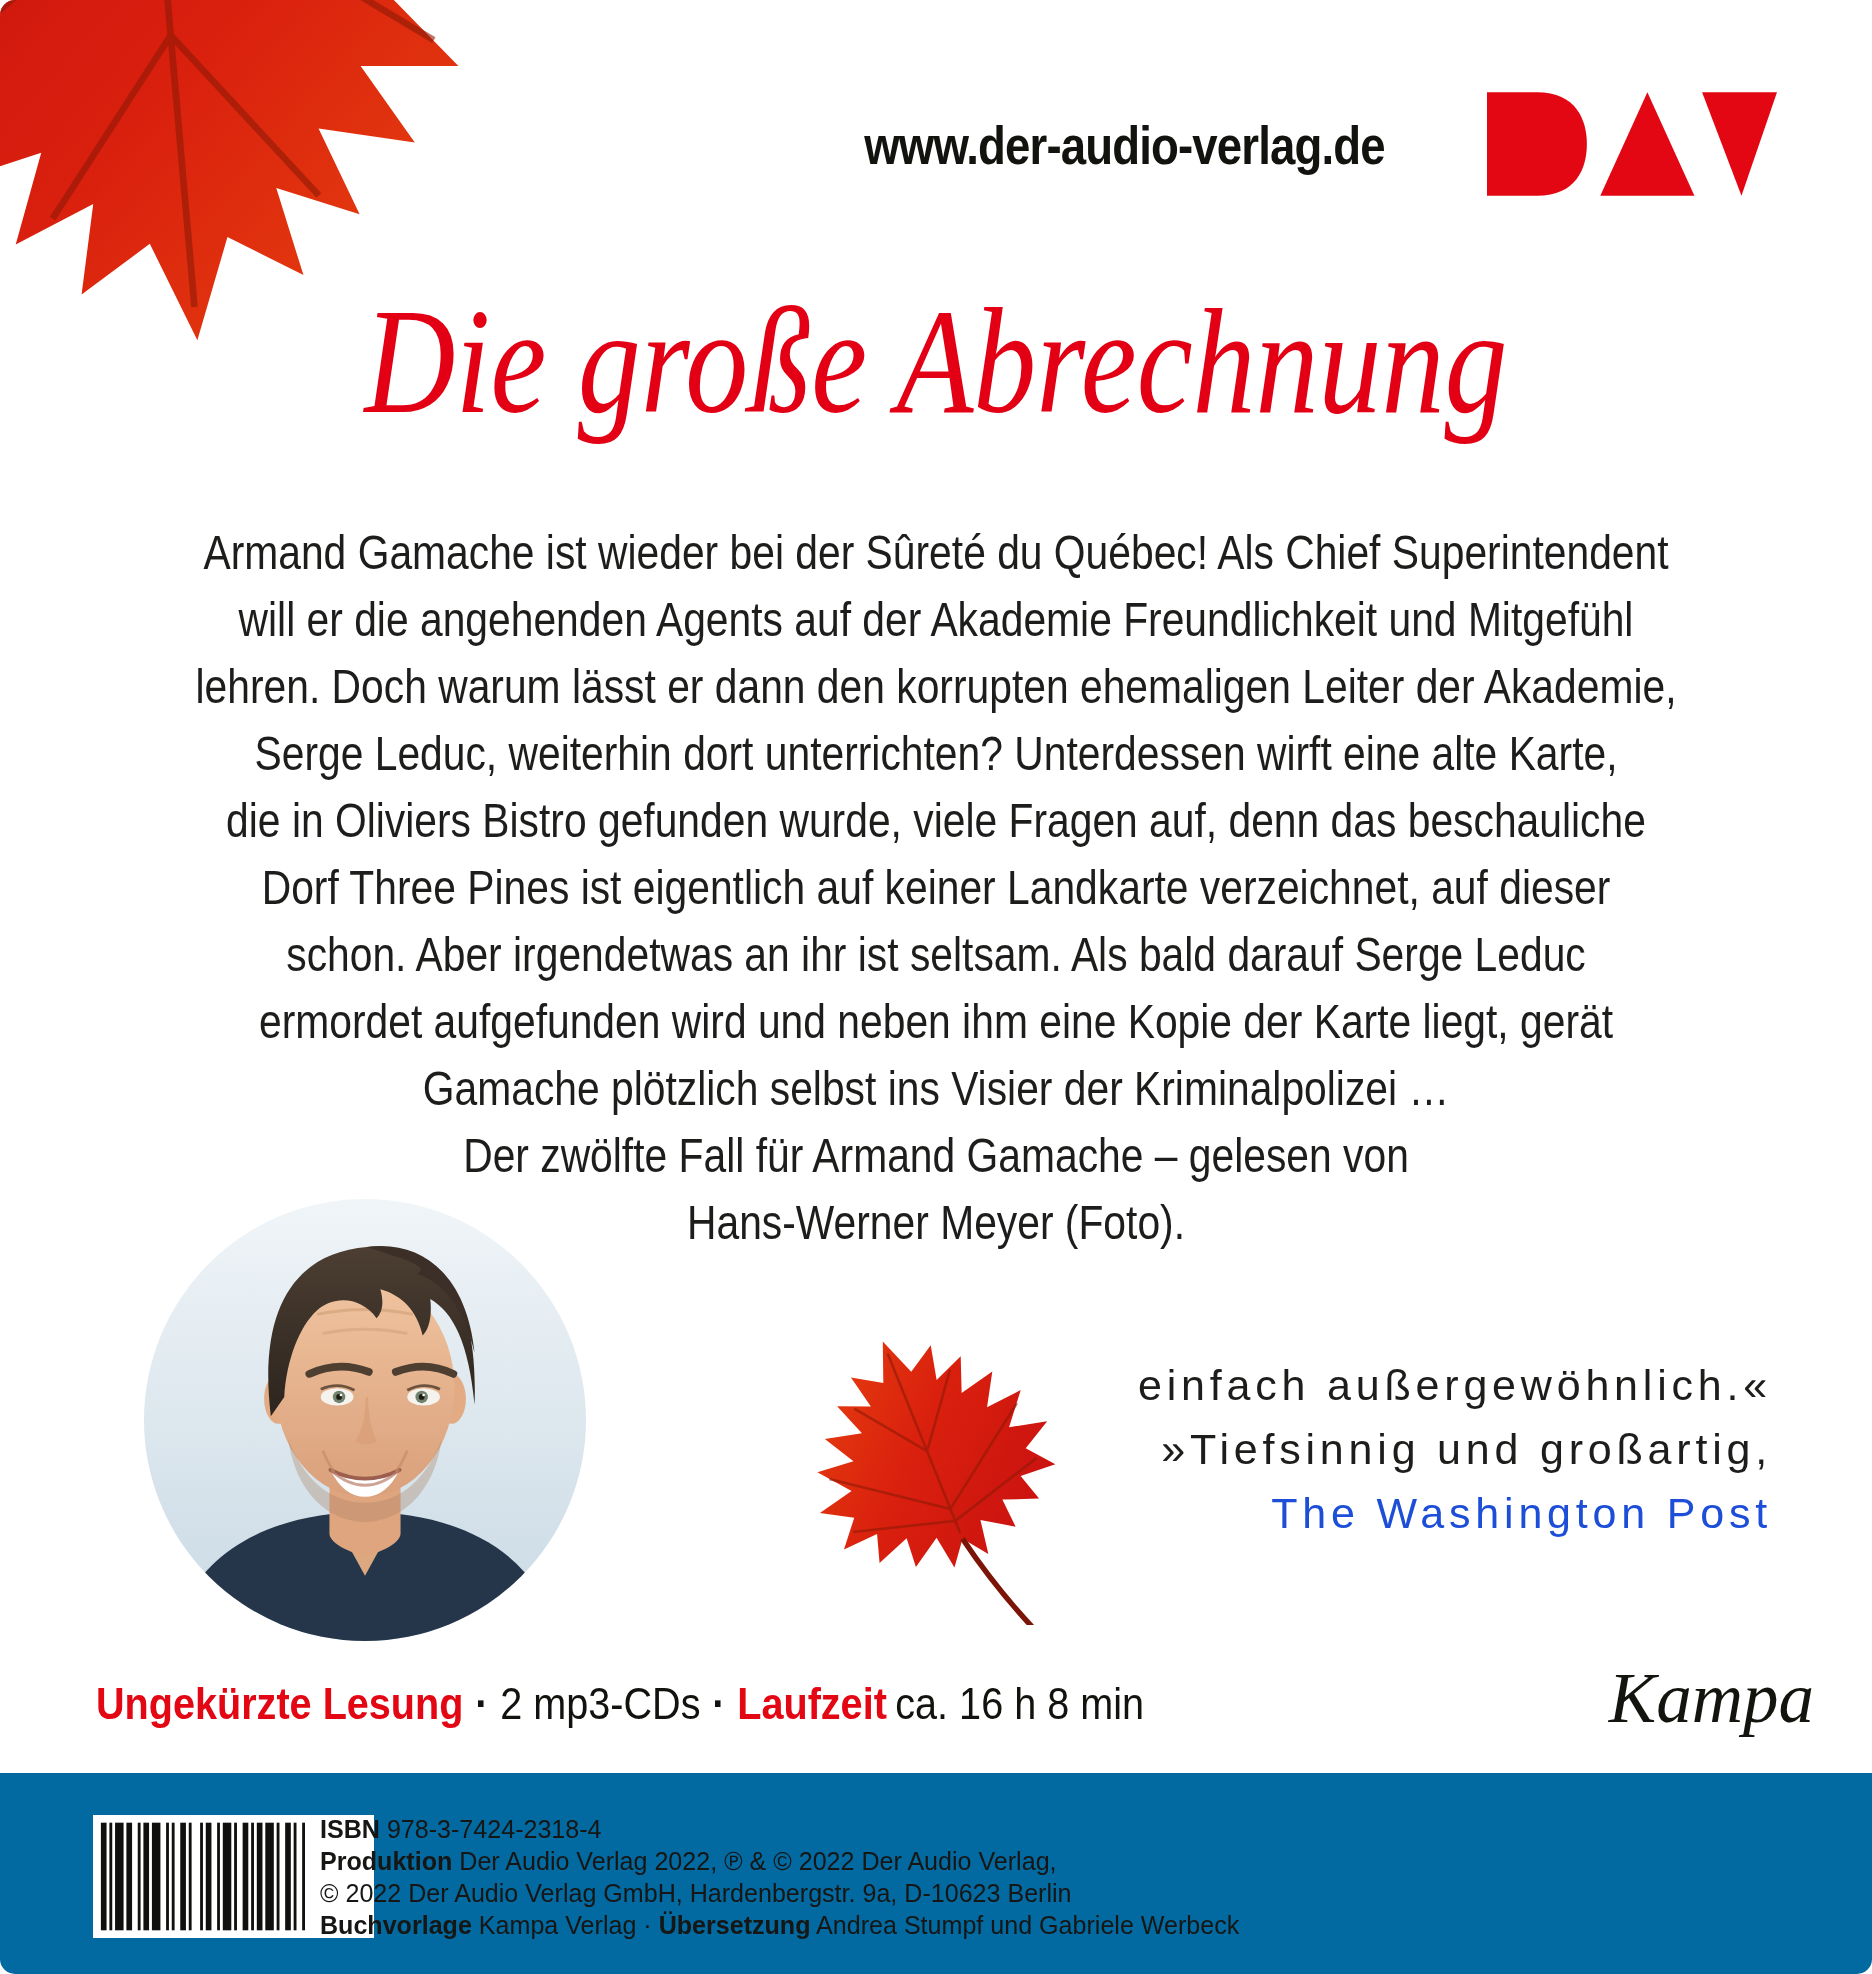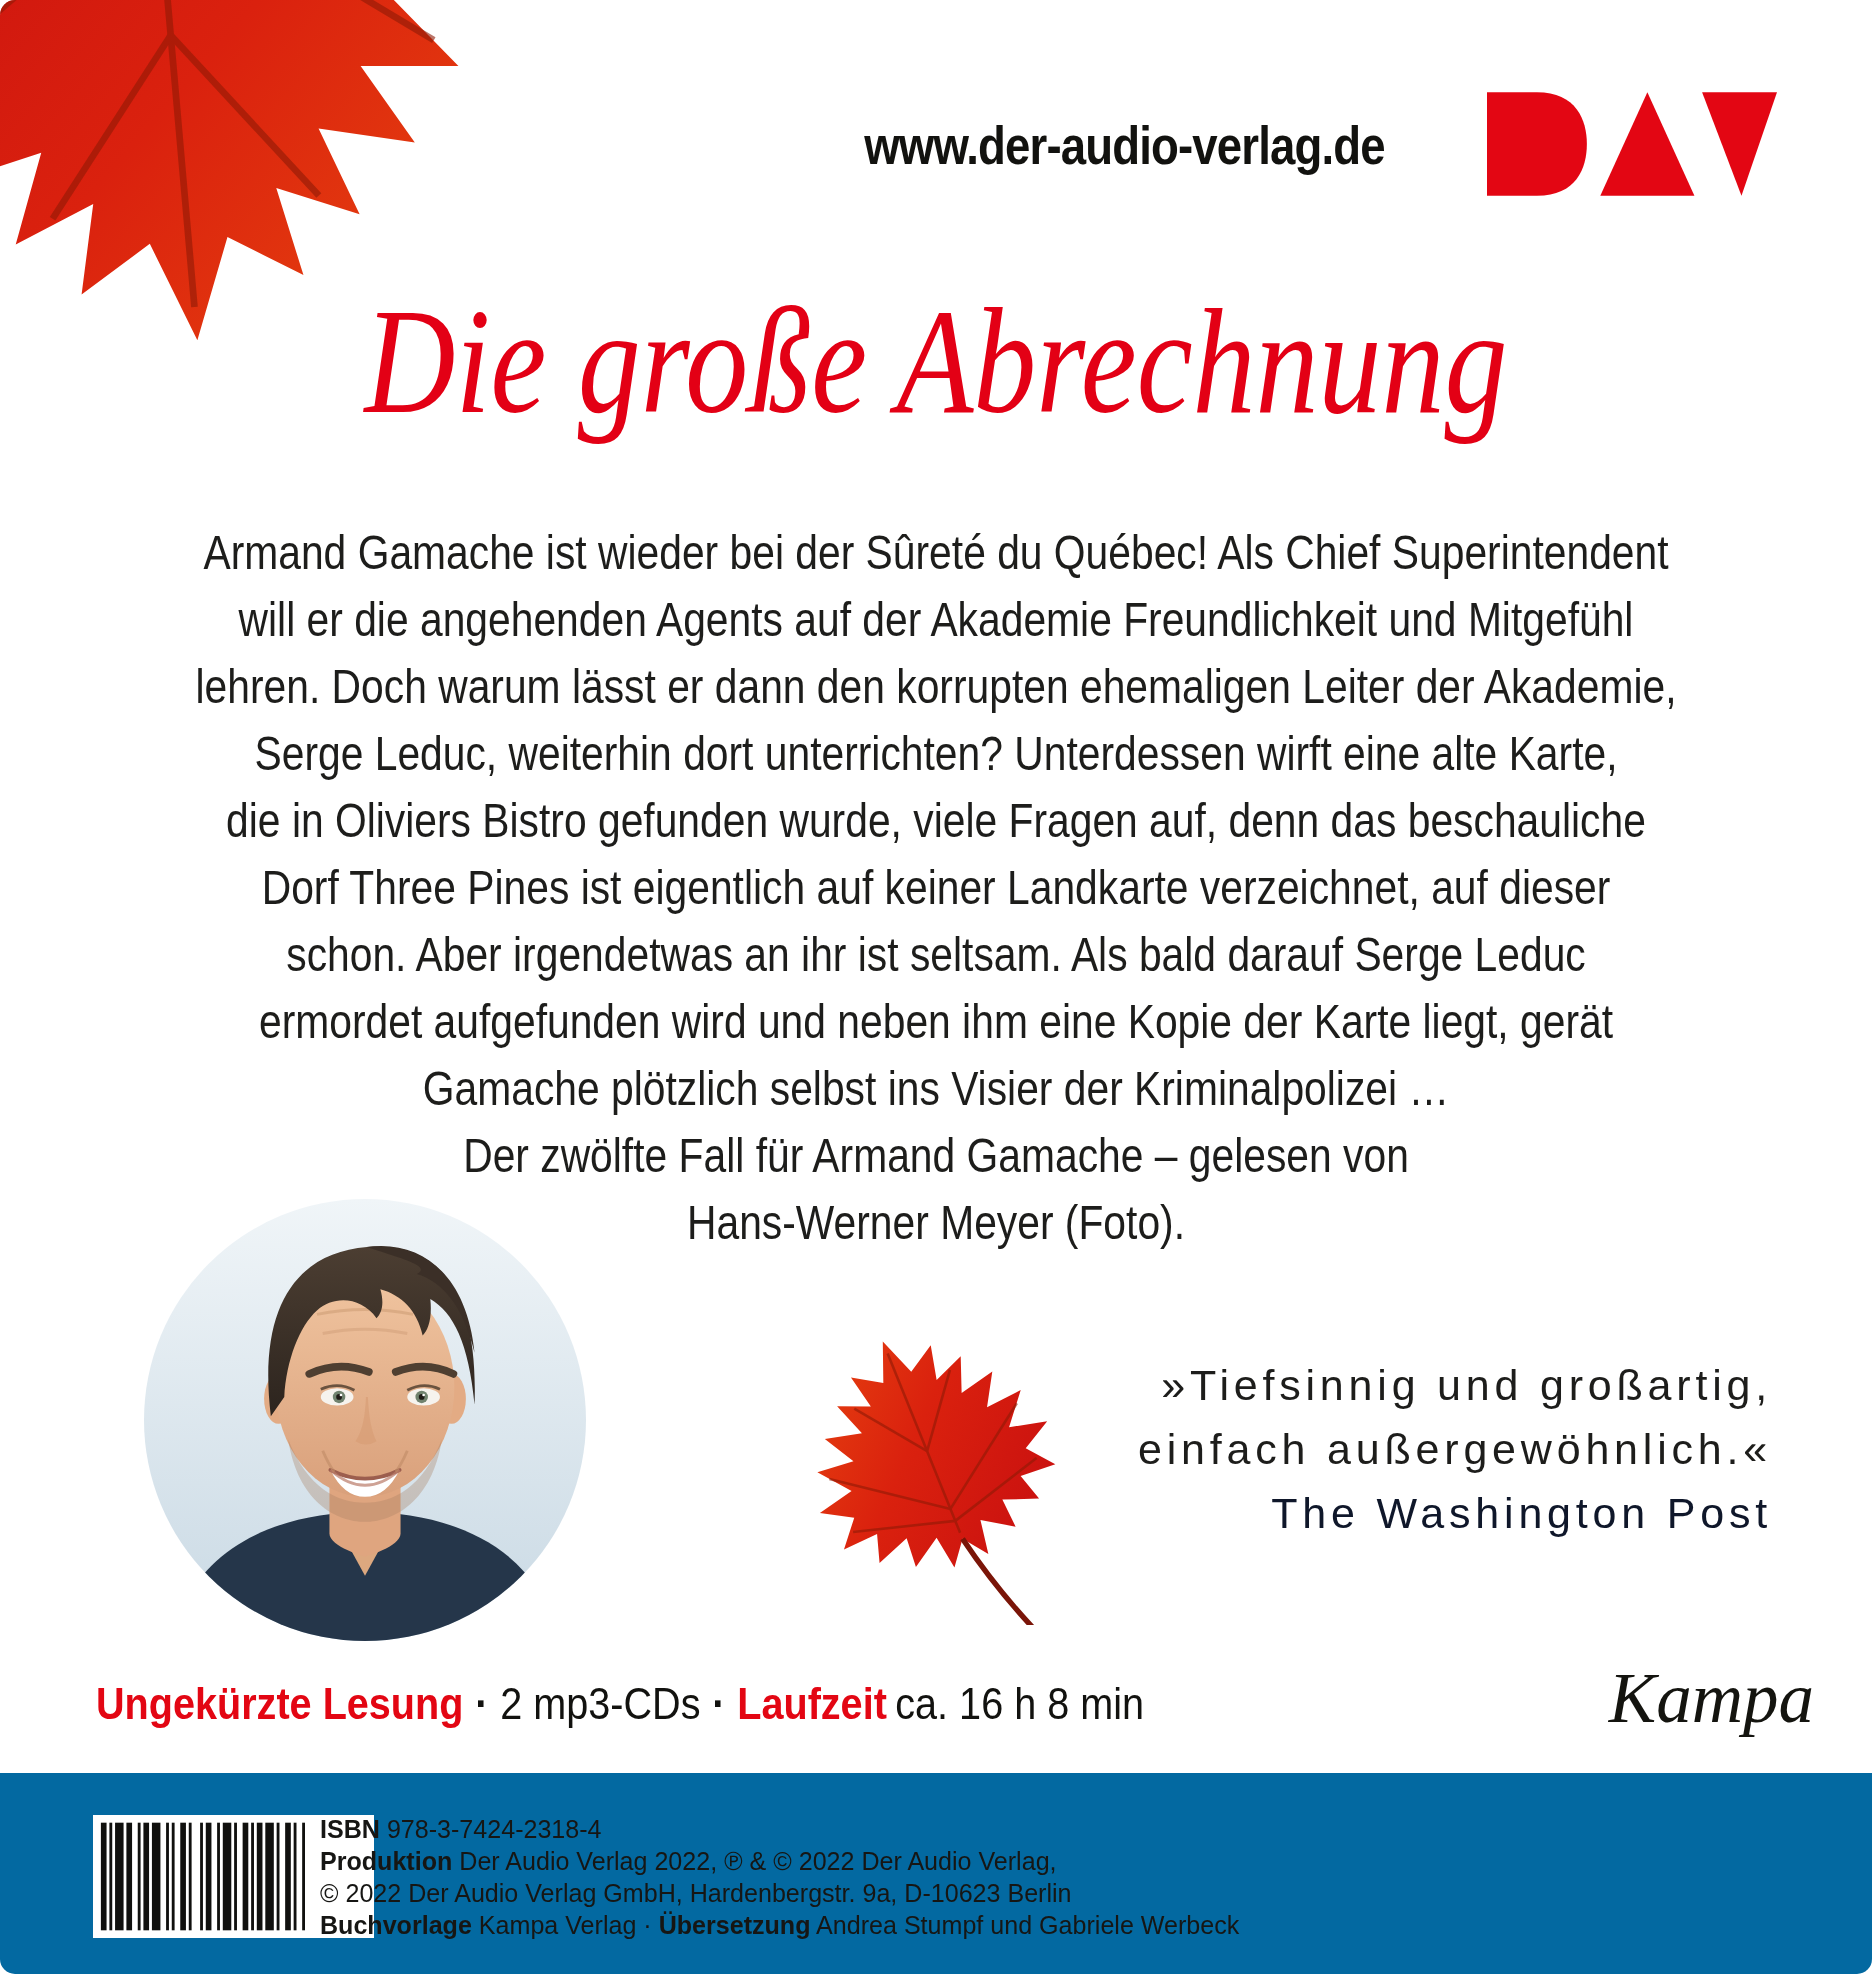--- a/index.html
+++ b/index.html
@@ -47,21 +47,21 @@
     position:absolute;left:144px;top:1199px;width:442px;height:442px;
     border-radius:50%;overflow:hidden;
   }
   
   .quote{
     position:absolute;right:100px;top:1353px;
     text-align:right;
     font-size:43px;line-height:64px;letter-spacing:4.8px;
     color:#1d1d1b;white-space:nowrap;
   }
-  .quote .src{color:#0f172a;}
+  .quote .src{color:#1d4ed8;}
   
   .edition{
     position:absolute;left:96px;top:1677px;
     font-size:45px;line-height:54px;white-space:nowrap;
     transform:scaleX(0.88);transform-origin:left center;
     color:#12120f;
   }
   .edition .red{color:#e30613;font-weight:bold;}
   .edition .sep{margin:0 13.4px;font-weight:bold;}
   .edition .val{margin-left:9.6px;}
@@ -203,22 +203,22 @@
       <path d="M186 262 Q192 276 198 284" stroke="#c08b66" stroke-width="3" fill="none" opacity="0.6"></path>
       <path d="M274 262 Q268 276 262 284" stroke="#c08b66" stroke-width="3" fill="none" opacity="0.6"></path>
     </svg>
   </div>
 
   <svg class="leaf-small" width="317" height="288" viewBox="0 0 330 300">
     <use href="#mapleLeaf" transform="translate(148 150) rotate(-22) scale(1.12)"></use>
   </svg>
 
   <div class="quote">
+    <div>einfach außergewöhnlich.«</div>
     <div>»Tiefsinnig und großartig,</div>
-    <div>einfach außergewöhnlich.«</div>
     <div class="src">The Washington Post</div>
   </div>
 
   <div class="edition">
     <span class="red">Ungekürzte Lesung</span><span class="sep">·</span><span>2 mp3-CDs</span><span class="sep">·</span><span class="red">Laufzeit</span><span class="val">ca. 16 h 8 min</span>
   </div>
 
   <div class="kampa">Kampa</div>
 
   <div class="strip">

